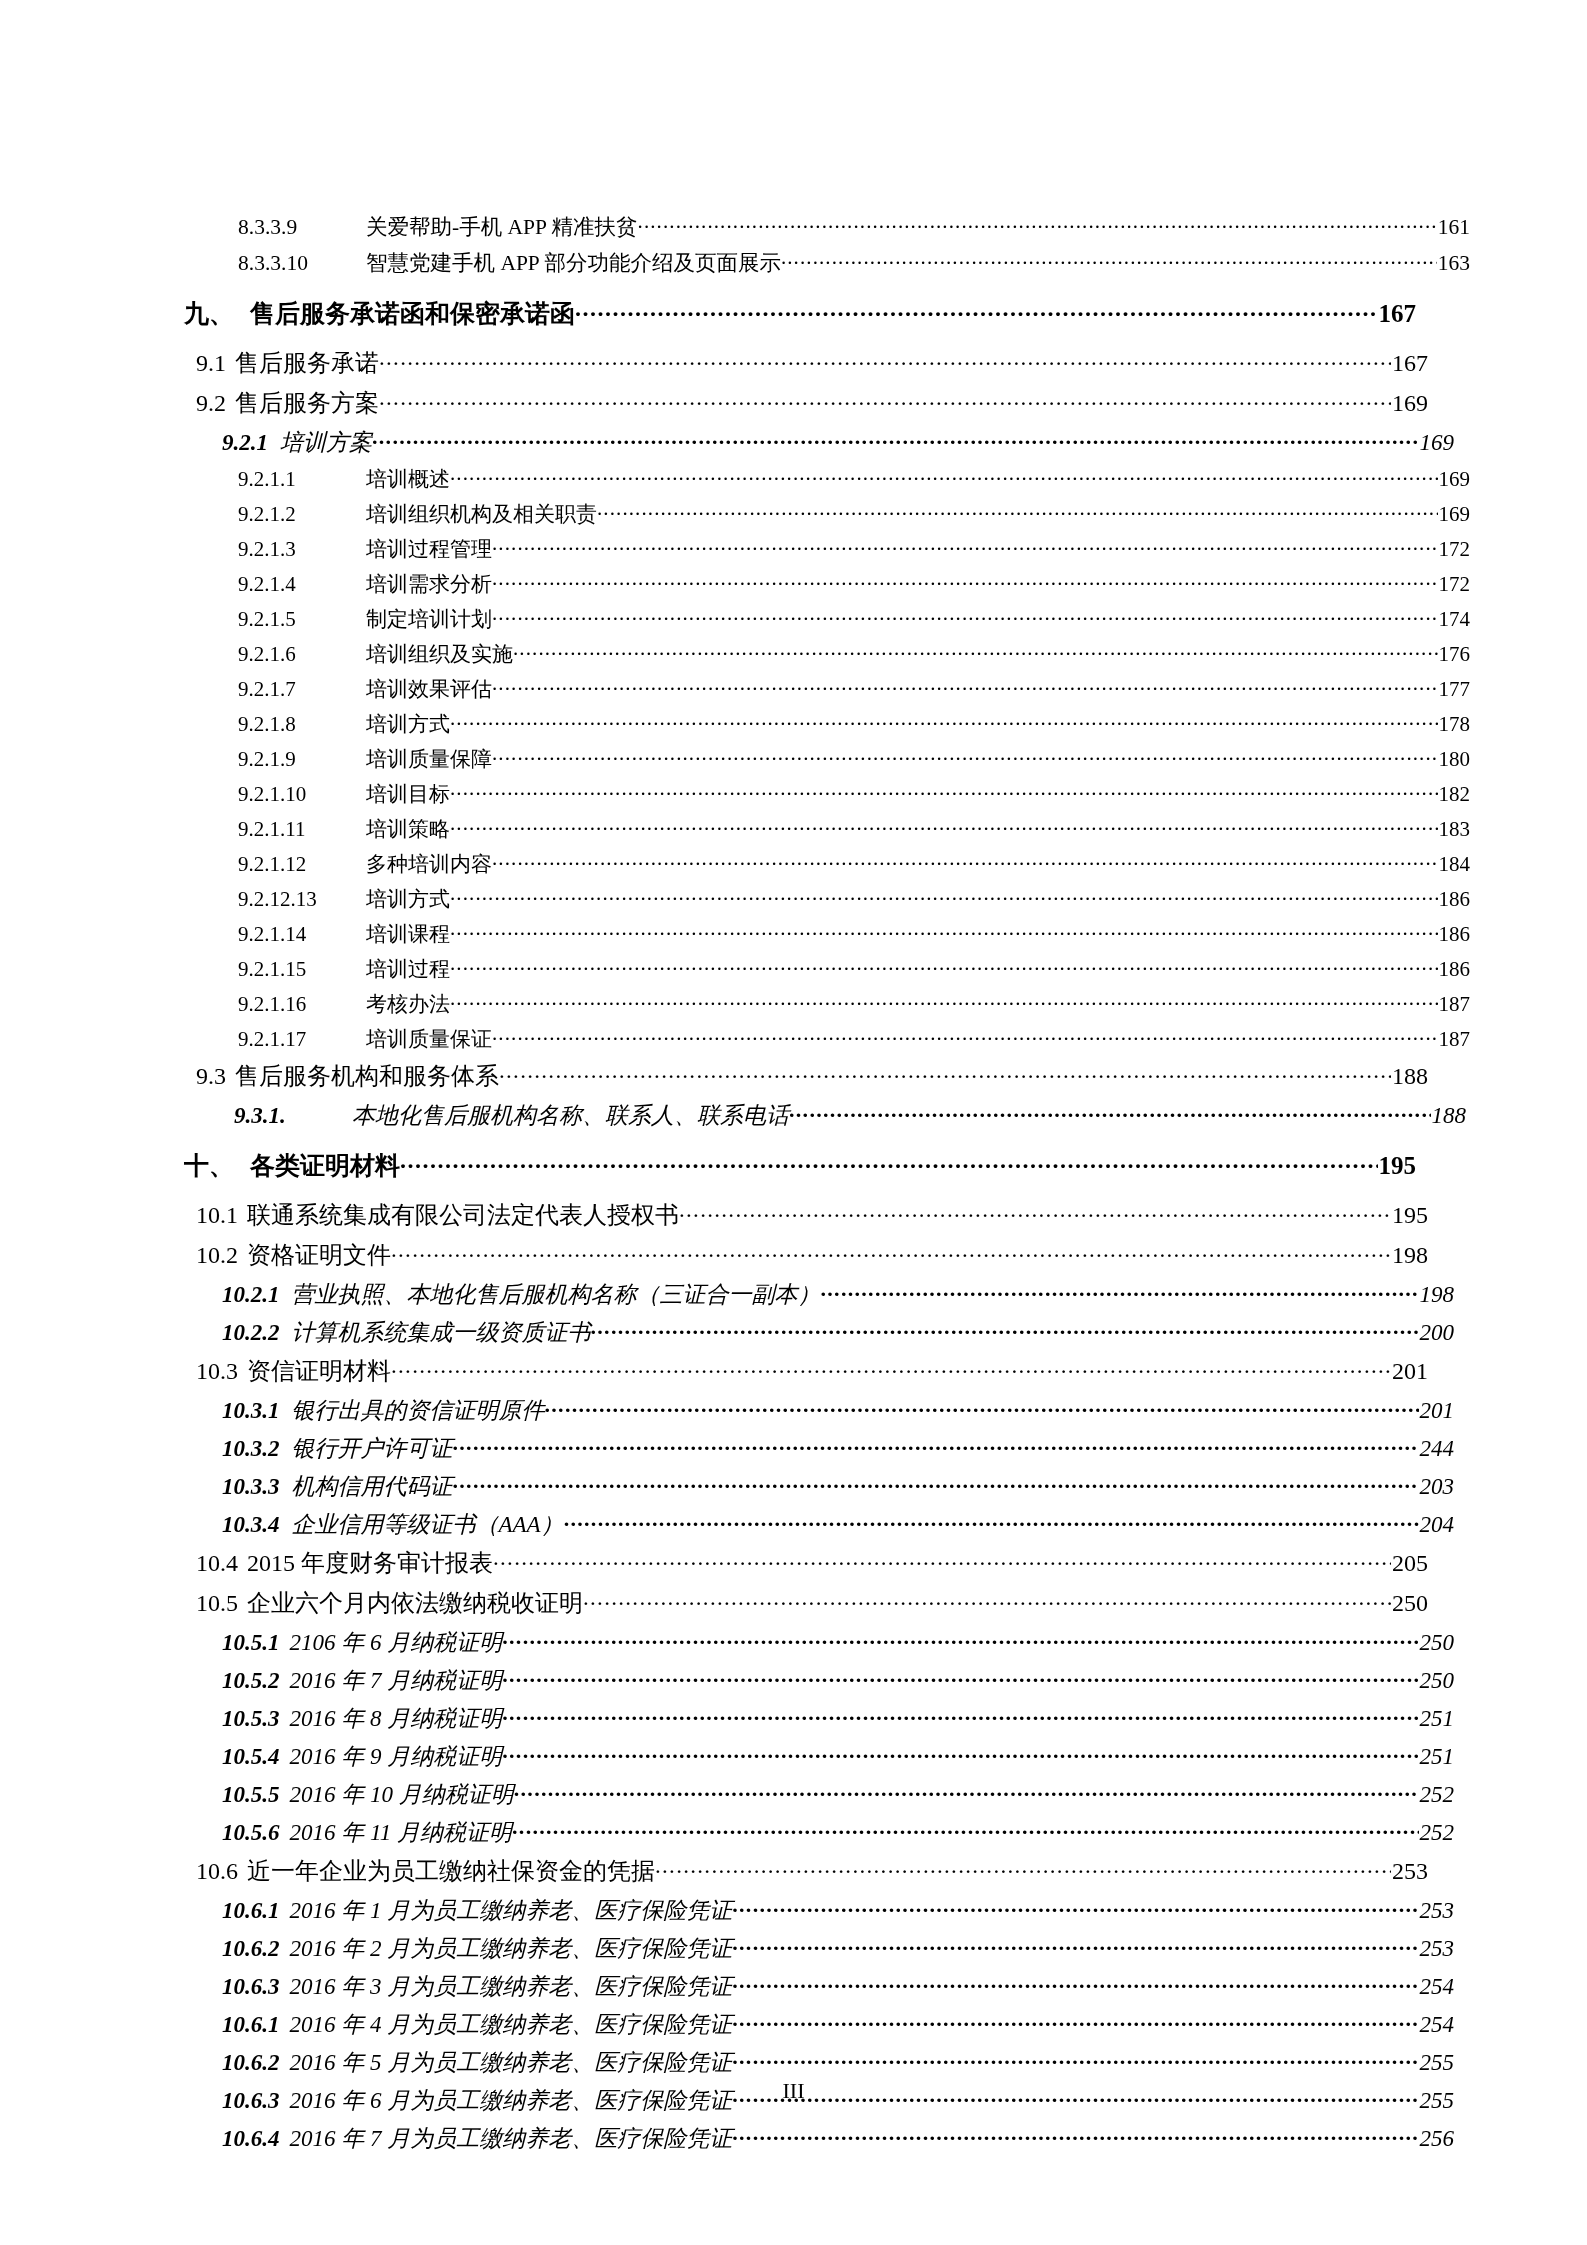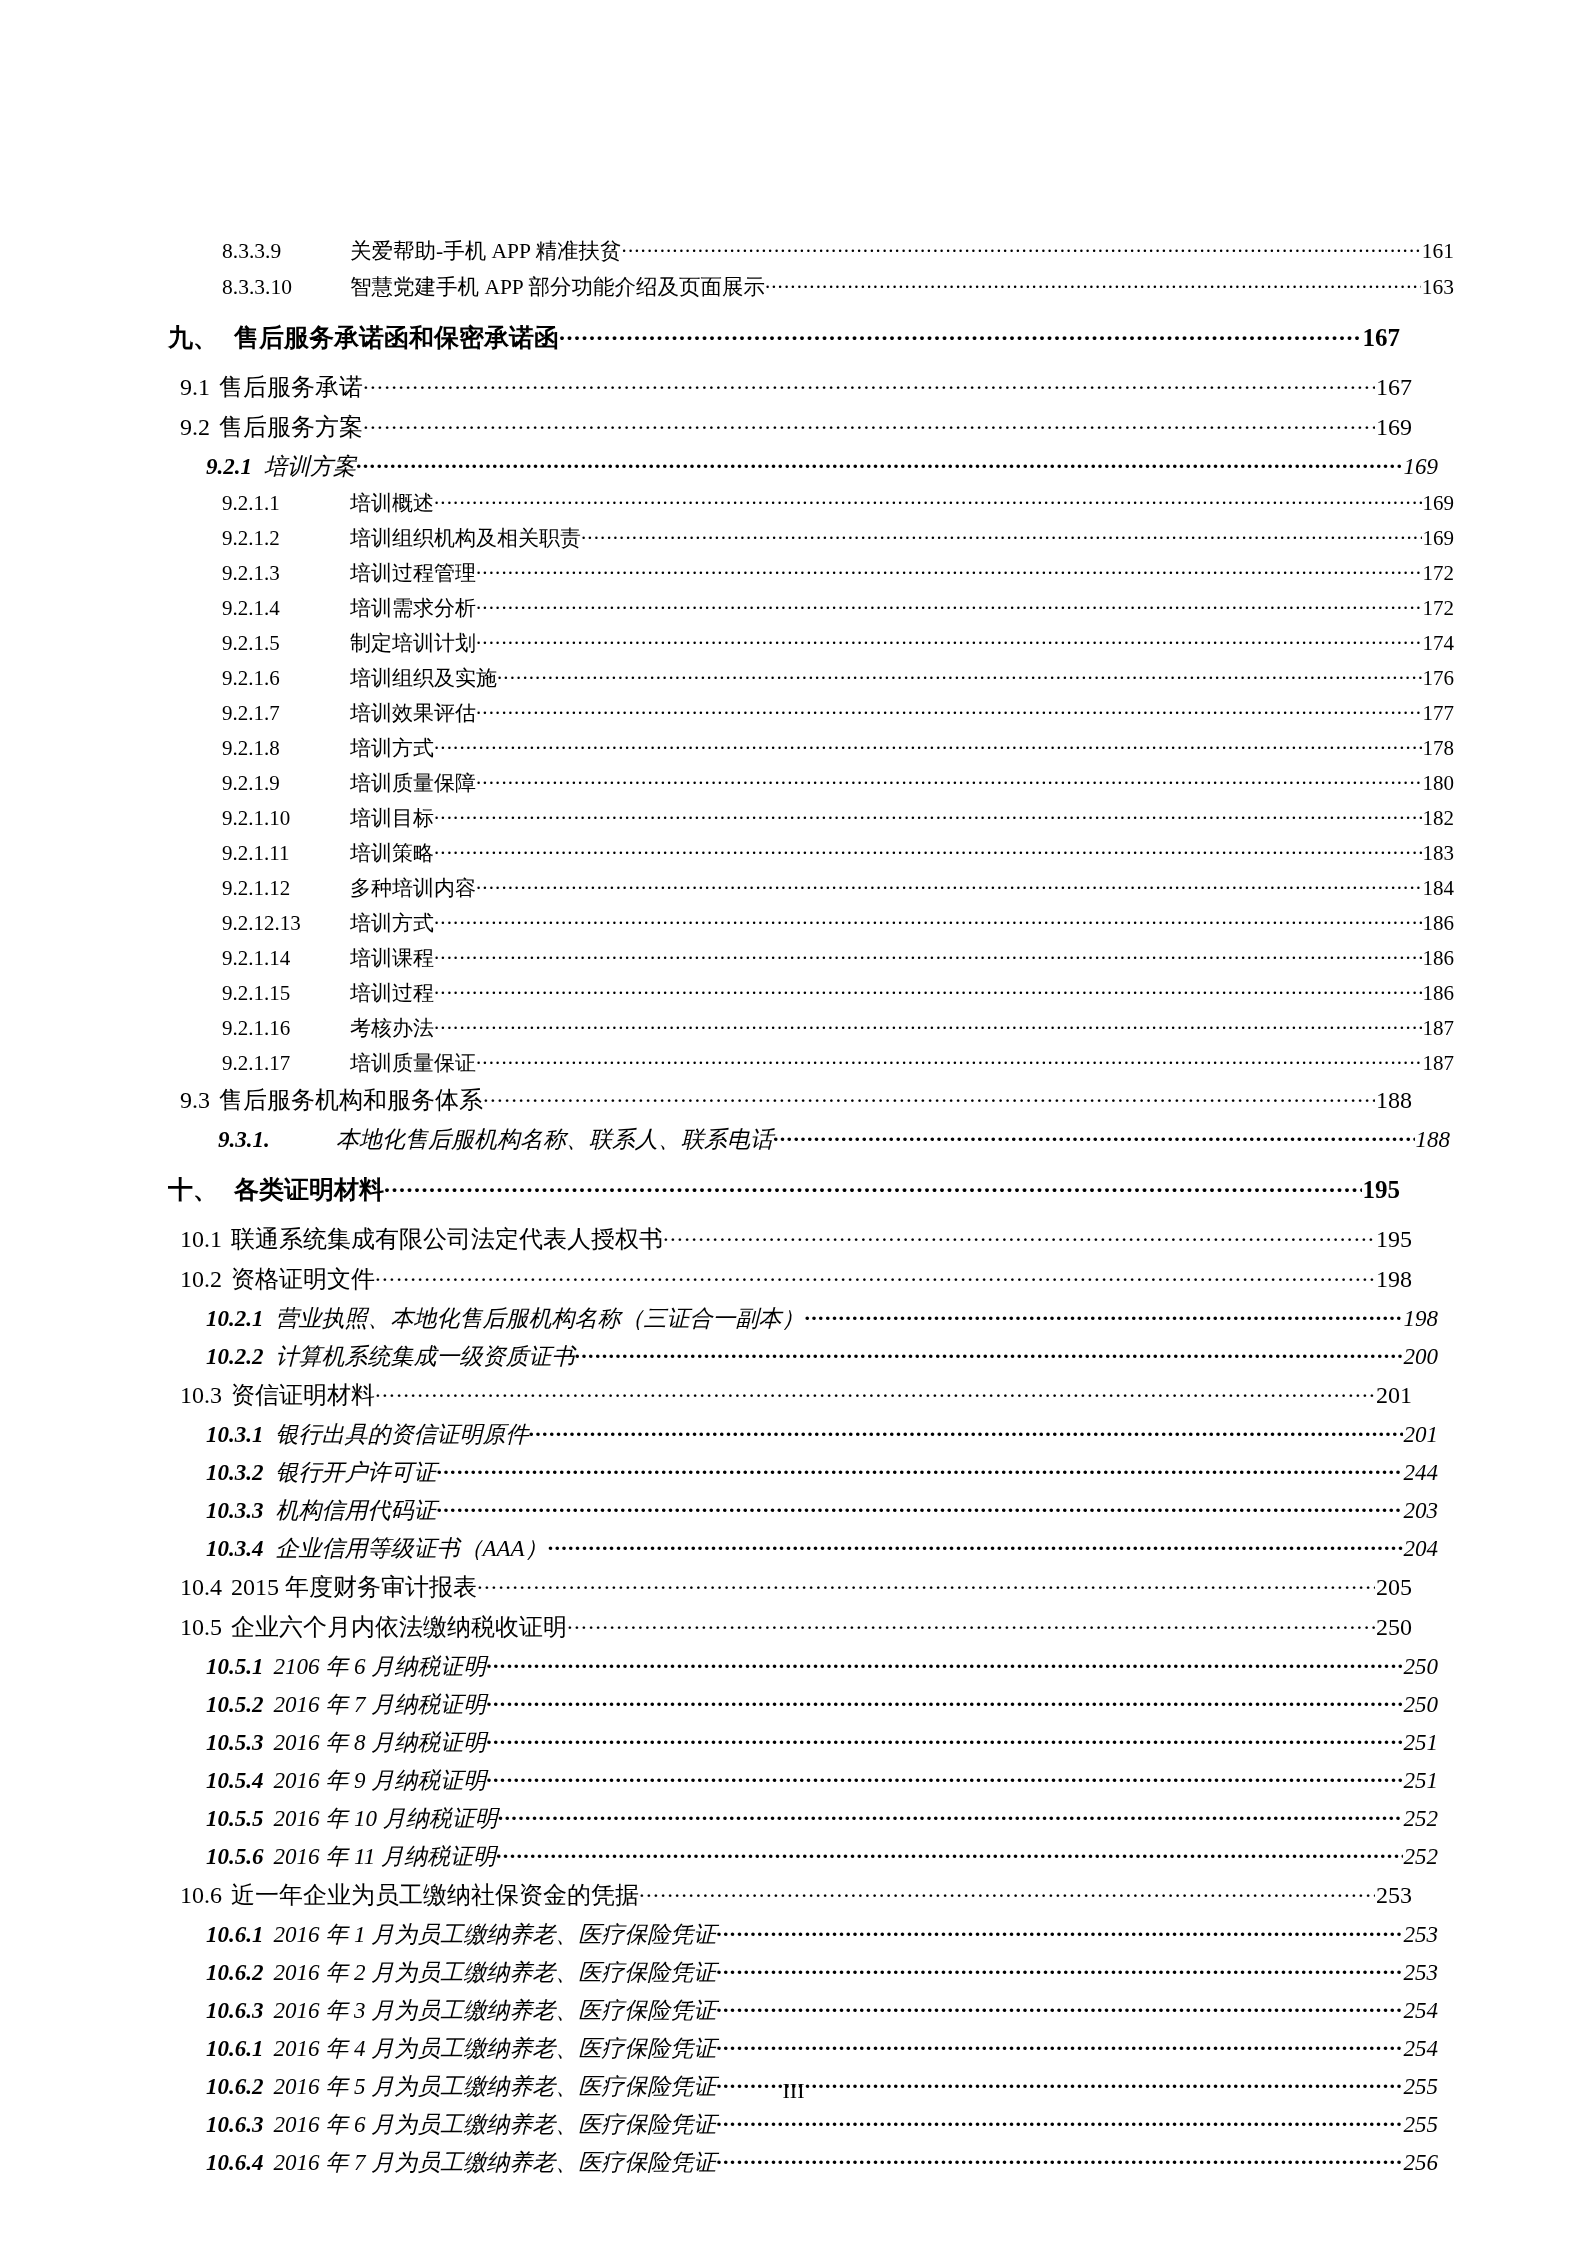--- a/index.html
+++ b/index.html
@@ -16,24 +16,23 @@
     position: relative;
     width: 1587px;
     height: 2245px;
     background: #ffffff;
     margin: 0 auto;
     overflow: hidden;
     box-sizing: border-box;
   }
   #toc {
     position: absolute;
-    left: 168px;
+    left: 184px;
     top: 212px;
     width: 1232px;
-    margin-top: 24px;
   }
 
   
   .entry {
     display: flex;
     align-items: baseline;
     width: 100%;
     white-space: nowrap;
     line-height: 1.0;
   }

